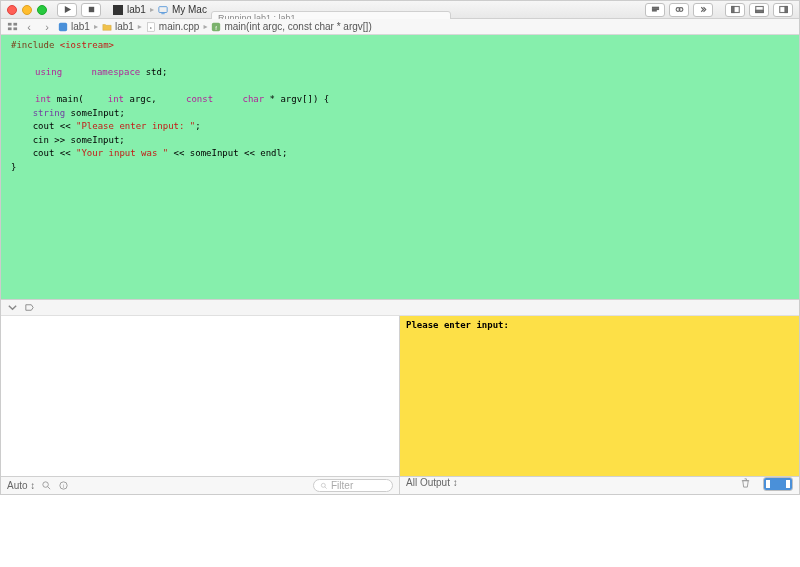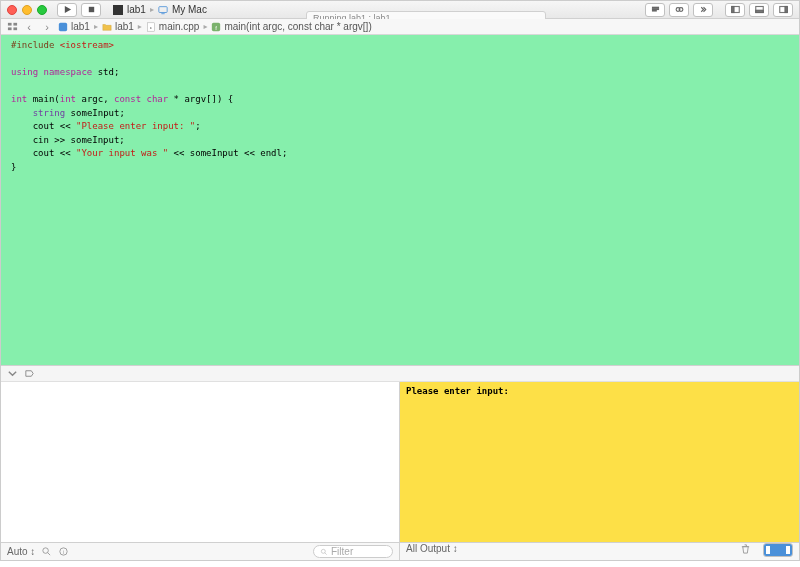--- a/index.html
+++ b/index.html
@@ -1,39 +1,39 @@
 <!DOCTYPE html>
 <html><head>
 <meta charset="utf-8">
 <style>
 * { margin: 0; padding: 0; box-sizing: border-box; }
 body { font-family: -apple-system, "Helvetica Neue", Arial, sans-serif; font-size: 11px; background: #fff; width: 800px; height: 567px; overflow: hidden; }
-.window { width: 800px; height: 561px; border: 1px solid #ccc; background: #fff; display: flex; flex-direction: column; }
+.window { width: 800px; height: 495px; border: 1px solid #ccc; background: #fff; display: flex; flex-direction: column; }
 .titlebar { height: 18px; background: linear-gradient(#f6f6f6, #e8e8e8); border-bottom: 1px solid #d0d0d0; display: flex; align-items: center; padding: 0 6px; gap: 4px; }
 .traffic { display: flex; gap: 5px; margin-right: 6px; }
 .dot { width: 10px; height: 10px; border-radius: 50%; }
 .dot.red { background: #ff5f56; border: 0.5px solid #e0443e; }
 .dot.yel { background: #ffbd2e; border: 0.5px solid #dea123; }
 .dot.grn { background: #27c93f; border: 0.5px solid #1aab29; }
 .tbtn { width: 20px; height: 14px; border: 1px solid #c0c0c0; border-radius: 3px; background: #fff; display: flex; align-items: center; justify-content: center; font-size: 9px; color: #555; }
 .tbtn svg { width: 9px; height: 9px; }
 .scheme { display: flex; align-items: center; gap: 4px; margin-left: 8px; font-size: 10px; color: #333; }
 .scheme-ico { width: 10px; height: 10px; background: #333; }
-.tb-center { flex: 1; display: flex; justify-content: center; margin-top: 17px; }
+.tb-center { flex: 1; display: flex; justify-content: flex-start; margin-top: 17px; }
 .activity { width: 240px; height: 14px; border: 1px solid #d0d0d0; border-radius: 3px; background: #fafafa; font-size: 9px; color: #888; display: flex; align-items: center; padding: 0 6px; }
 .tb-right { display: flex; gap: 4px; }
 .tb-right .tbtn svg { stroke: #666; fill: none; stroke-width: 1.5; }
 .jumpbar { height: 16px; border-bottom: 1px solid #d8d8d8; background: #f7f7f7; display: flex; align-items: center; padding: 0 6px; gap: 4px; font-size: 10px; color: #555; }
 .jumpseg { display: flex; align-items: center; gap: 3px; }
 .jumpsep { color: #aaa; font-size: 8px; }
 .fico { width: 10px; height: 10px; }
 .nav-arrow { width: 14px; height: 14px; border: none; background: none; color: #888; font-size: 11px; display: flex; align-items: center; justify-content: center; }
 .editor { flex: 1; background: #86efac; padding: 4px 10px; font-family: Menlo, Monaco, monospace; font-size: 9px; line-height: 1.5; color: #000; overflow: hidden; }
 .editor .line { white-space: pre; }
-.kw { color: #b02699; }
+.kw { color: #b02699; margin-left: 24px; }
 .pp { color: #7a3e1a; }
 .inc { color: #c41a16; }
 .str { color: #c41a16; }
 .ty { color: #7040a0; }
 .debug-area { height: 195px; border-top: 1px solid #d0d0d0; display: flex; flex-direction: column; }
 .debug-toolbar { height: 16px; border-bottom: 1px solid #e0e0e0; background: #f5f5f5; display: flex; align-items: center; padding: 0 6px; gap: 6px; }
 .debug-body { flex: 1; display: flex; }
 .vars { width: 50%; border-right: 1px solid #d0d0d0; background: #fff; }
 .console { width: 50%; background: #fde047; padding: 4px 6px; font-family: Menlo, Monaco, monospace; font-size: 9px; font-weight: bold; color: #000; }
 .debug-bottom { height: 18px; border-top: 1px solid #d0d0d0; background: #f7f7f7; display: flex; align-items: center; }

